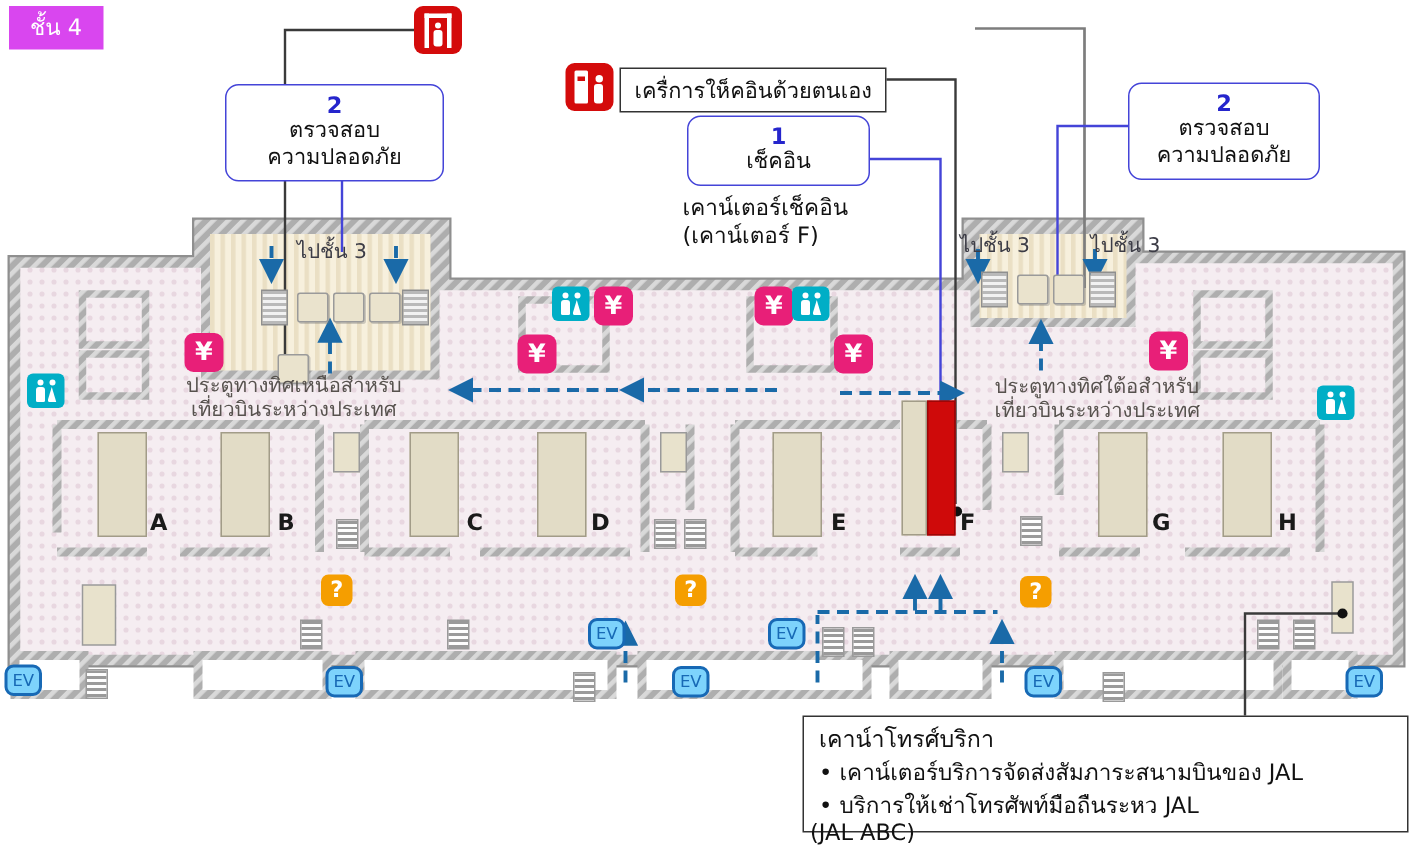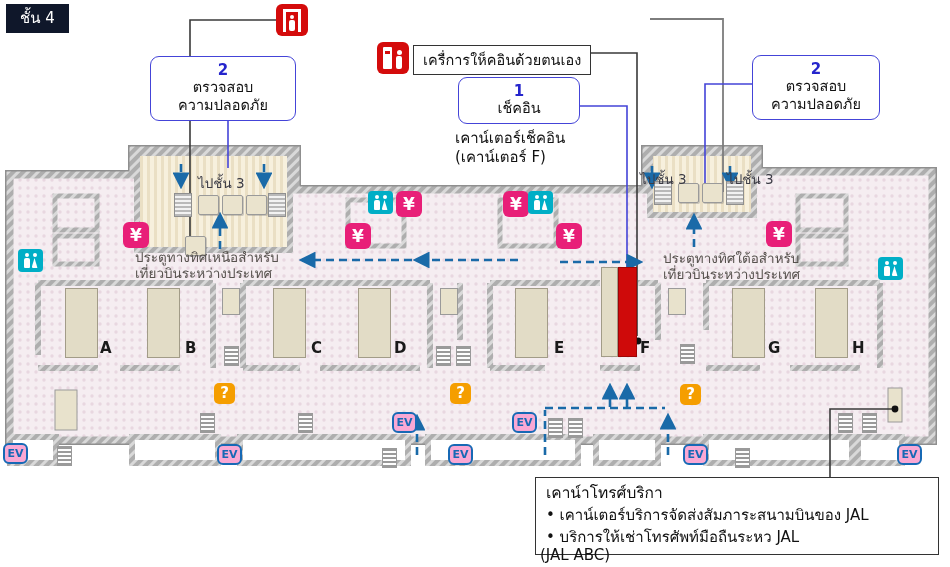--- a/index.html
+++ b/index.html
@@ -15,49 +15,49 @@
   .counter.red{background:#cf0a0a;border-color:#9d0606;}
   .counter-label{font-weight:bold;font-size:15px;color:#1a1a1a;line-height:1;}
   .gate{width:19px;height:18px;background:#eae3cd;border:1px solid #9a9a9a;border-radius:2px;box-shadow:1px 1px 0 rgba(120,120,120,.35);}
   .vest{width:16px;height:25px;background:#e8e2cc;border:1px solid #9a9a9a;}
   .ic-esc{width:16px;height:22px;border:1px solid #8f8f8f;background:repeating-linear-gradient(180deg,#b9b9b9 0 2px,#f2f2f2 2px 4px);}
   .ic-stairs{width:13px;height:18px;border:1px solid #9a9a9a;background:repeating-linear-gradient(180deg,#9a9a9a 0 2px,#fdfdfd 2px 4px);}
   .ic-yen{width:26px;height:26px;background:#e81f78;border-radius:6px;color:#fff;font-weight:bold;font-size:17px;
           display:flex;align-items:center;justify-content:center;line-height:1;}
   .ic-info{width:21px;height:21px;background:#f59e00;border-radius:5px;color:#fff;font-weight:bold;font-size:15px;
            display:flex;align-items:center;justify-content:center;line-height:1;}
-  .ic-ev{width:25px;height:21px;background:#f9a8d4;border:2px solid #1769b5;border-radius:6px;color:#1769b5;font-weight:bold;
+  .ic-ev{width:25px;height:21px;background:#7dd3fc;border:2px solid #1769b5;border-radius:6px;color:#1769b5;font-weight:normal;
          font-size:11px;display:flex;align-items:center;justify-content:center;line-height:1;box-sizing:border-box;}
   .ic-wc{width:25px;height:23px;background:#00aec6;border-radius:4px;display:flex;gap:2px;align-items:center;justify-content:center;}
   .person{position:relative;width:6px;height:15px;}
   .person::before{content:"";position:absolute;top:0;left:1px;width:4px;height:4px;border-radius:50%;background:#fff;}
   .person::after{content:"";position:absolute;top:5px;left:0;width:6px;height:10px;background:#fff;border-radius:2px 2px 1px 1px;}
   .person.f::after{clip-path:polygon(50% 0,100% 100%,0 100%);}
 
   
   .ric{position:absolute;width:32px;height:32px;background:#d40b0b;border-radius:6px;}
   .ric .gateframe{position:absolute;left:7px;right:7px;top:5px;bottom:4px;border:3px solid #fff;border-bottom:none;}
   .ric .pg{position:absolute;left:13px;top:11px;width:6px;height:16px;}
   .ric .pg::before{content:"";position:absolute;top:0;left:1px;width:4px;height:4px;border-radius:50%;background:#fff;}
   .ric .pg::after{content:"";position:absolute;top:5px;left:0;width:6px;height:11px;background:#fff;border-radius:2px;}
   .ric .kiosk{position:absolute;left:6px;top:5px;width:9px;height:22px;background:#fff;border-radius:1px;}
   .ric .kiosk::after{content:"";position:absolute;left:2px;top:4px;width:5px;height:3px;background:#d40b0b;}
   .ric .pk{position:absolute;left:19px;top:8px;width:6px;height:19px;}
   .ric .pk::before{content:"";position:absolute;top:0;left:1px;width:5px;height:5px;border-radius:50%;background:#fff;}
   .ric .pk::after{content:"";position:absolute;top:6px;left:0;width:6px;height:13px;background:#fff;border-radius:2px;}
 
   
-  .badge{background:#0f172a;color:#fff;font-size:15px;padding:2px 14px 3px;}
+  .badge{background:#d946ef;color:#fff;font-size:15px;padding:2px 14px 3px;}
   .blackbox{background:#fff;border:1.5px solid #333;font-size:14.5px;padding:2px 9px 3px;white-space:nowrap;}
   .bluebox{background:#fff;border:1.5px solid #4444d8;border-radius:9px;text-align:center;font-size:14.5px;
            line-height:1.22;padding:4px 6px 5px;}
   .bluebox .num{color:#2525cc;font-weight:bold;font-size:15px;display:block;}
   .cap{font-size:15px;color:#111;line-height:1.25;}
   .gatetxt{font-size:13.5px;color:#57524e;line-height:1.2;}
-  .go3{font-size:13.5px;color:#3c3c46;white-space:nowrap;margin-top:16px;}
+  .go3{font-size:13.5px;color:#3c3c46;white-space:nowrap;}
   .svcbox{background:#fff;border:1.5px solid #333;font-size:15px;line-height:1.45;padding:4px 10px 6px;}
   .svcbox .ttl{font-size:15.5px;}
   .foot{font-size:15px;color:#111;}
 </style>
 </head>
 <body>
 
 <div class="stage">
 
   <svg width="950" height="567" viewBox="0 0 950 567">
@@ -278,21 +278,21 @@
 
     <div class="cap" style="left:455px;top:129px;">
       <span>เคาน์เตอร์เช็คอิน</span><br>
       <span>(เคาน์เตอร์ F)</span>
     </div>
 
     <div class="go3" style="left:198px;top:156px;">ไปชั้น 3</div>
     <div class="go3" style="left:640px;top:152px;">ไปชั้น 3</div>
     <div class="go3" style="left:727px;top:152px;">ไปชั้น 3</div>
 
-    <div class="gatetxt" style="left:135px;top:249px;">
+    <div class="gatetxt" style="left:124px;top:249px;text-align:center;">
       <span>ประตูทางทิศเหนือสำหรับ</span><br>
       <span>เที่ยวบินระหว่างประเทศ</span>
     </div>
 
     <div class="gatetxt" style="left:663px;top:250px;">
       <span>ประตูทางทิศใต้อสำหรับ</span><br>
       <span>เที่ยวบินระหว่างประเทศ</span>
     </div>
 
     <div class="svcbox" style="left:535px;top:477px;width:382px;">

